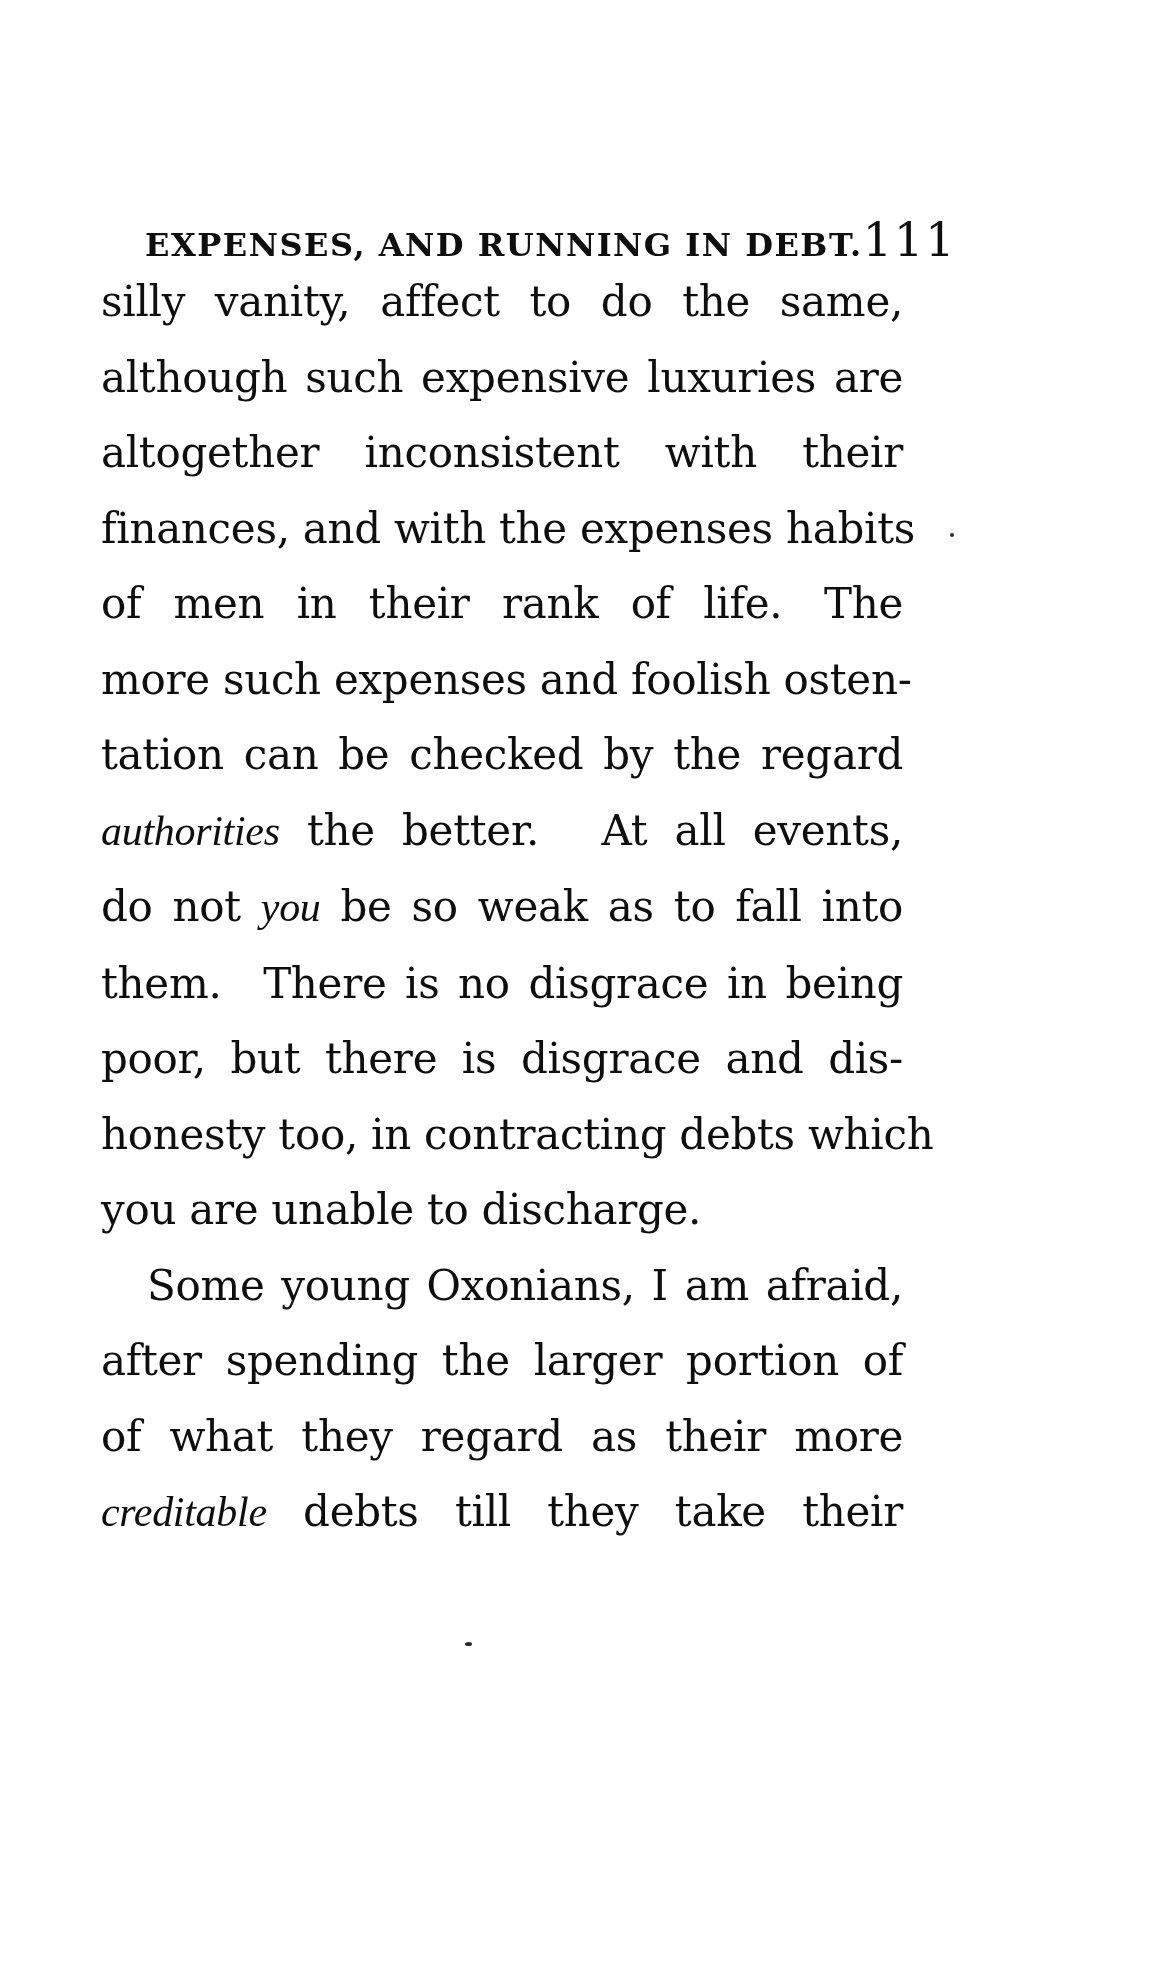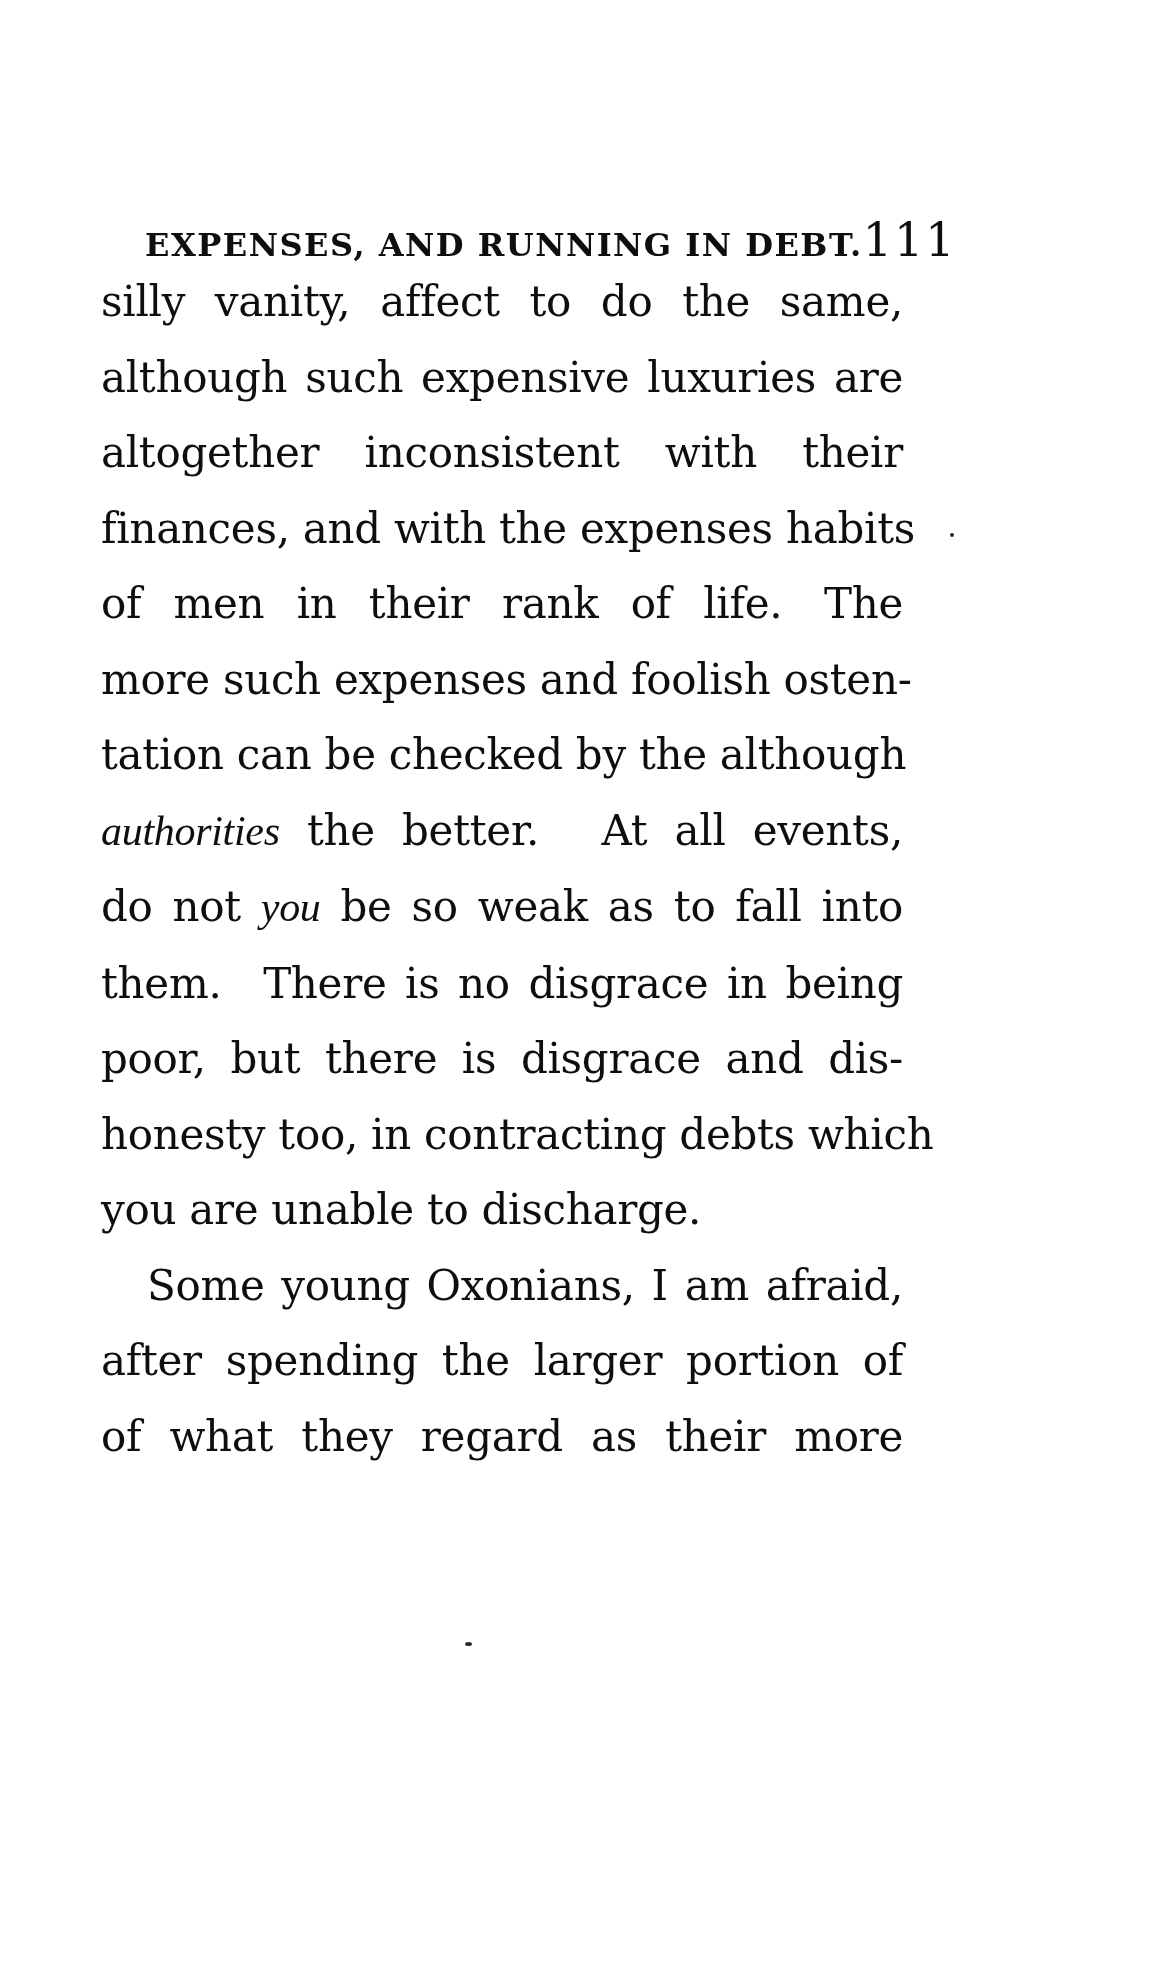--- a/index.html
+++ b/index.html
@@ -68,27 +68,28 @@
     <span class="page-number">111</span>
   </div>
 
   <div class="body-text" id="body-text">
       <div class="line"><span>silly vanity, affect to do the same,</span></div>
       <div class="line"><span>although such expensive luxuries are</span></div>
       <div class="line"><span>altogether inconsistent with their</span></div>
       <div class="line"><span>finances, and with the expenses habits</span></div>
       <div class="line"><span>of men in their rank of life. The</span></div>
       <div class="line"><span>more such expenses and foolish osten-</span></div>
-      <div class="line"><span>tation can be checked by the although</span></div>
+      <div class="line"><span>tation can be checked by the regard</span></div>
       <div class="line"><em>authorities</em><span> the better.  At all events,</span></div>
       <div class="line"><span>do not </span><em>you</em><span> be so weak as to fall into</span></div>
       <div class="line"><span>them. There is no disgrace in being</span></div>
       <div class="line"><span>poor, but there is disgrace and dis-</span></div>
       <div class="line"><span>honesty too, in contracting debts which</span></div>
       <div class="line end"><span>you are unable to discharge.</span></div>
       <div class="line indent"><span>Some young Oxonians, I am afraid,</span></div>
       <div class="line"><span>after spending the larger portion of</span></div>
       <div class="line"><span>of what they regard as their more</span></div>
+      <div class="line"><em>creditable</em><span> debts till they take their</span></div>
     </div>
 
   <div class="speck" id="speck-1"></div>
   <div class="speck" id="speck-2"></div>
 </div>
 
 </body></html>

